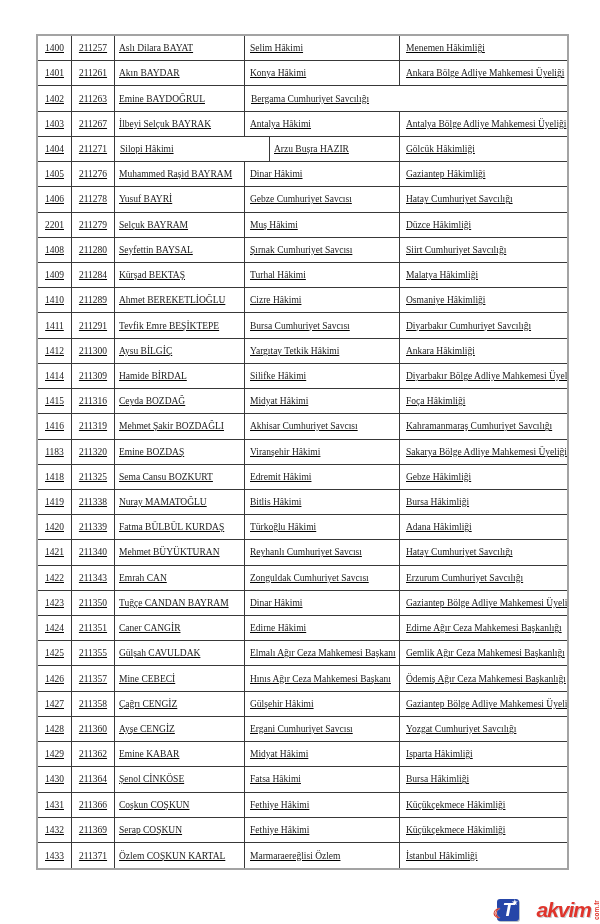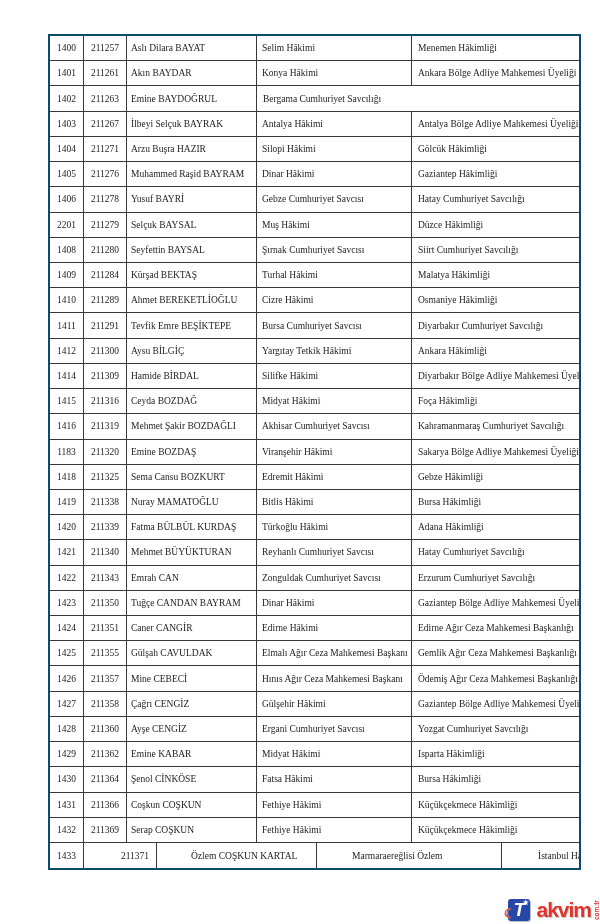--- a/index.html
+++ b/index.html
@@ -6,32 +6,33 @@
   .page{
     position:relative;
     width:600px;height:924px;
     background:#ffffff;
     overflow:hidden;
     font-family:"Liberation Serif", serif;
   }
   
   .table{
     position:absolute;
-    left:48px;top:34px;
+    left:36px;top:34px;
     width:529px;
-    border:2px solid #0c4a6e;
+    border:2px solid #a3a3a3;
     box-sizing:content-box;
+    text-decoration:underline;
   }
   .trow{
     display:flex;
     height:25.23px;
     box-sizing:border-box;
     border-bottom:1px solid #383838;
   }
-  .trow:last-child{border-bottom:none;gap:30px;}
+  .trow:last-child{border-bottom:none;}
   .cell{
     box-sizing:border-box;
     border-right:1px solid #383838;
     font-size:9.5px;
     color:#1c1c1c;
     line-height:24px;
     white-space:nowrap;
     overflow:hidden;
     display:flex;
     align-items:center;
@@ -75,26 +76,26 @@
     font-style:italic;font-weight:800;
     font-size:19px;line-height:22px;
     color:#ffffff;
   }
   .logo-star{
     position:absolute;right:1px;top:-1px;
     font-size:8px;color:#ffffff;
   }
   .logo-text{
     font-family:"Liberation Sans", sans-serif;
-    font-weight:800;
+    font-style:italic;font-weight:800;
     font-size:21px;
     letter-spacing:-1px;
     color:#e0342b;
     text-shadow:1px 1px 0 #c9ccd0;
-    margin-left:6px;
+    margin-left:17px;
     z-index:1;
   }
   .logo-domain{
     font-family:"Liberation Sans", sans-serif;
     font-weight:bold;
     font-size:6.5px;
     color:#e0342b;
     writing-mode:vertical-rl;
     transform:rotate(180deg);
     margin-left:2px;
@@ -131,42 +132,42 @@
       <div class="trow">
         <div class="cell c0">1403</div>
         <div class="cell c1">211267</div>
         <div class="cell c2">İlbeyi Selçuk BAYRAK</div>
         <div class="cell c3">Antalya Hâkimi</div>
         <div class="cell c4">Antalya Bölge Adliye Mahkemesi Üyeliği</div>
       </div>
       <div class="trow">
         <div class="cell c0">1404</div>
         <div class="cell c1">211271</div>
+        <div class="cell c3">Silopi Hâkimi</div>
         <div class="cell c2">Arzu Buşra HAZIR</div>
-        <div class="cell c3">Silopi Hâkimi</div>
         <div class="cell c4">Gölcük Hâkimliği</div>
       </div>
       <div class="trow">
         <div class="cell c0">1405</div>
         <div class="cell c1">211276</div>
         <div class="cell c2">Muhammed Raşid BAYRAM</div>
         <div class="cell c3">Dinar Hâkimi</div>
         <div class="cell c4">Gaziantep Hâkimliği</div>
       </div>
       <div class="trow">
         <div class="cell c0">1406</div>
         <div class="cell c1">211278</div>
         <div class="cell c2">Yusuf BAYRİ</div>
         <div class="cell c3">Gebze Cumhuriyet Savcısı</div>
         <div class="cell c4">Hatay Cumhuriyet Savcılığı</div>
       </div>
       <div class="trow">
         <div class="cell c0">2201</div>
         <div class="cell c1">211279</div>
-        <div class="cell c2">Selçuk BAYSAL</div>
+        <div class="cell c2">Selçuk BAYRAM</div>
         <div class="cell c3">Muş Hâkimi</div>
         <div class="cell c4">Düzce Hâkimliği</div>
       </div>
       <div class="trow">
         <div class="cell c0">1408</div>
         <div class="cell c1">211280</div>
         <div class="cell c2">Seyfettin BAYSAL</div>
         <div class="cell c3">Şırnak Cumhuriyet Savcısı</div>
         <div class="cell c4">Siirt Cumhuriyet Savcılığı</div>
       </div>

